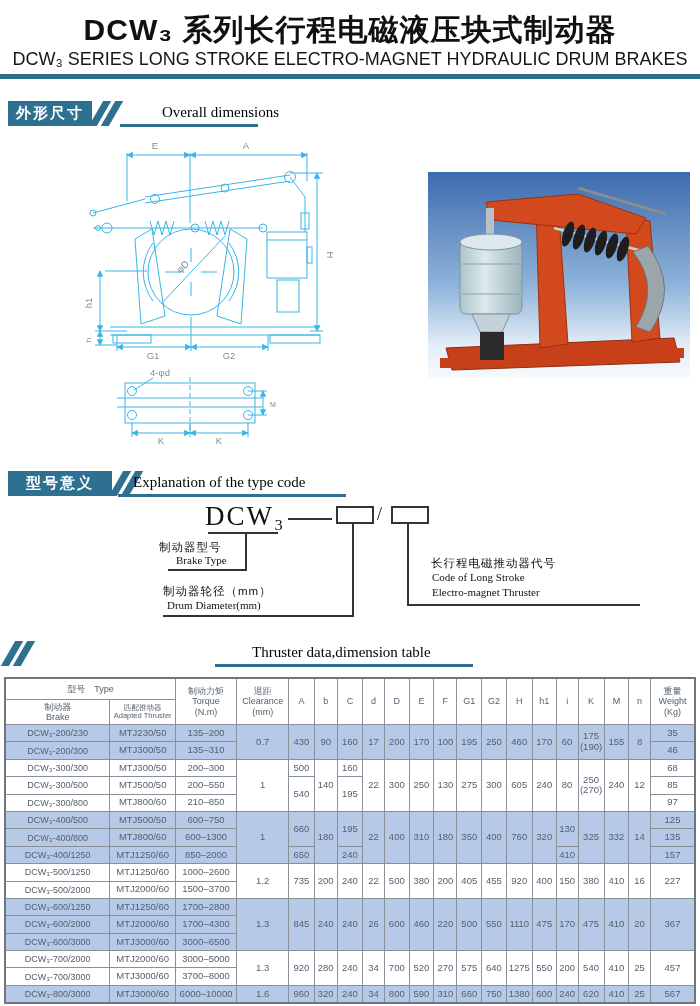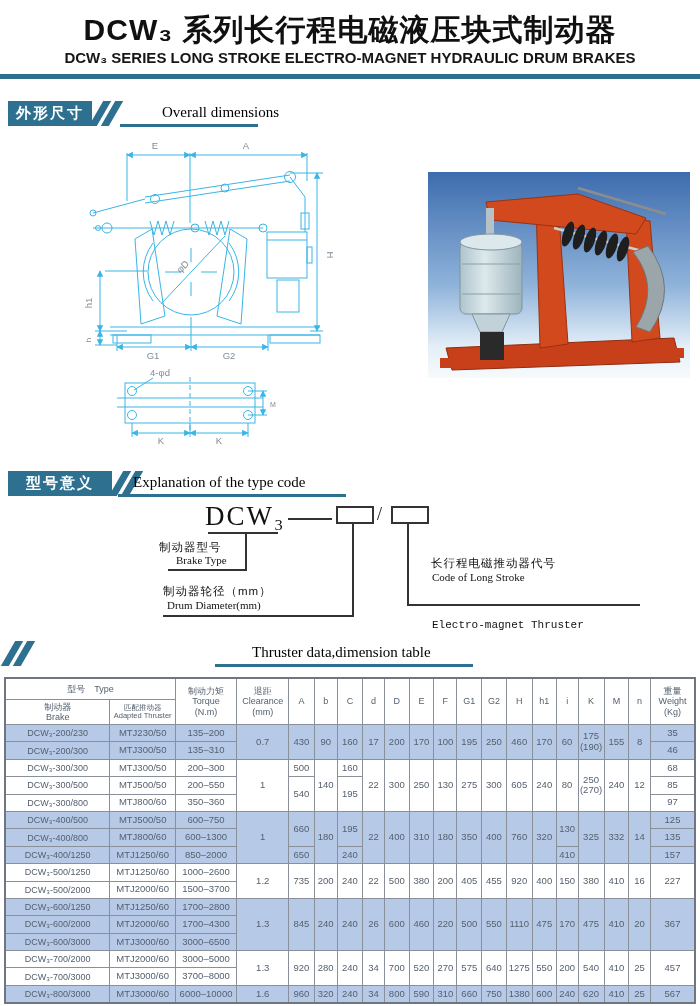--- a/index.html
+++ b/index.html
@@ -4,21 +4,21 @@
 <style>
   html,body{margin:0;padding:0;}
   body{
     width:700px;height:1006px;position:relative;overflow:hidden;
     background:#ffffff;font-family:"Liberation Sans","DejaVu Sans",sans-serif;
     color:#222;
   }
   .abs{position:absolute;}
   
   .title-zh{top:10px;left:0;right:0;text-align:center;font-size:30px;font-weight:900;letter-spacing:1px;color:#101010;}
-  .title-en{top:49px;left:0;right:0;text-align:center;font-size:15px;font-weight:700;color:#161616;letter-spacing:0px;}
+  .title-en{top:49px;left:0;right:0;text-align:center;font-size:18px;font-weight:400;color:#161616;letter-spacing:0px;}
   .title-bar{top:74px;left:0;width:700px;height:5px;background:#2e6f8e;}
   
   .sec-box{height:25px;background:#2d7090;color:#fff;font-weight:700;font-size:15px;
     display:flex;align-items:center;justify-content:center;letter-spacing:2px;}
   .sec-slash{width:8px;height:25px;background:#2d7090;transform:skewX(-30deg);}
   .sec-en{font-family:"Liberation Serif","DejaVu Serif",serif;font-size:15px;color:#000;white-space:nowrap;}
   .sec-underline{height:3px;background:#2d7090;}
   
   .dcw-base{font-family:"Liberation Serif","DejaVu Serif",serif;font-size:27px;color:#111;letter-spacing:2px;}
   .tc-line{background:#333;}
@@ -233,21 +233,21 @@
 <div class="abs tc-line" style="left:163px;top:615px;width:191px;height:2px;"></div>
 <div class="abs tc-line" style="left:407px;top:522px;width:2px;height:84px;"></div>
 <div class="abs tc-line" style="left:407px;top:604px;width:233px;height:2px;"></div>
 
 <div class="abs tc-zh" style="left:159px;top:540px;">制动器型号</div>
 <div class="abs tc-en" style="left:176px;top:554px;">Brake Type</div>
 <div class="abs tc-zh" style="left:163px;top:584px;">制动器轮径（mm）</div>
 <div class="abs tc-en" style="left:167px;top:599px;">Drum Diameter(mm)</div>
 <div class="abs tc-zh" style="left:431px;top:556px;">长行程电磁推动器代号</div>
 <div class="abs tc-en" style="left:432px;top:571px;">Code of Long Stroke</div>
-<div class="abs tc-en" style="left:432px;top:619px;font-family:Liberation Mono, monospace;">Electro-magnet Thruster</div>
+<div class="abs tc-en" style="left:432px;top:586px;">Electro-magnet Thruster</div>
 
 <div class="abs" style="top:641px;left:8px;display:flex;gap:4px;">
   <div class="sec-slash"></div>
   <div class="sec-slash"></div>
 </div>
 <div class="abs sec-en" style="top:644px;left:252px;">Thruster data,dimension table</div>
 <div class="abs sec-underline" style="top:664px;left:215px;width:258px;"></div>
 
 <table class="spec-table">
   <colgroup>
@@ -364,21 +364,21 @@
         <td class="model">DCW₃-300/500</td>
         <td>MTJ500/50</td>
         <td>200–550</td>
         <td rowspan="2">540</td>
         <td rowspan="2">195</td>
         <td>85</td>
       </tr>
       <tr class="white">
         <td class="model">DCW₃-300/800</td>
         <td>MTJ800/60</td>
-        <td>350–360</td>
+        <td>210–850</td>
         <td>97</td>
       </tr>
       <tr class="blue">
         <td class="model">DCW₃-400/500</td>
         <td>MTJ500/50</td>
         <td>600–750</td>
         <td rowspan="3">1</td>
         <td rowspan="2">660</td>
         <td rowspan="3">180</td>
         <td rowspan="2">195</td>

